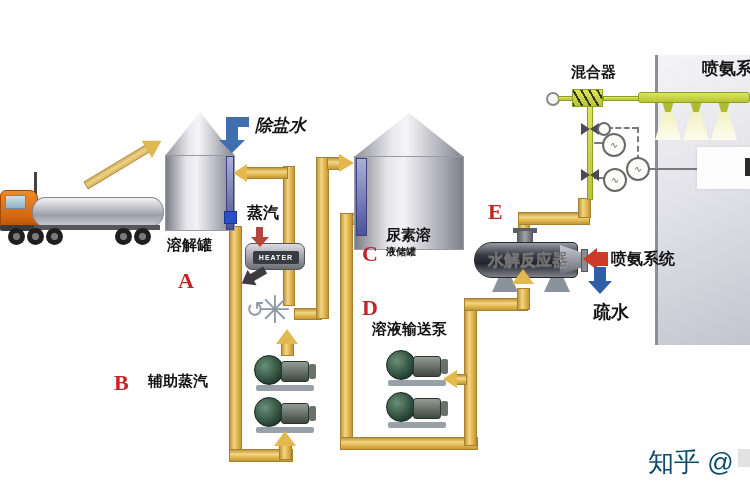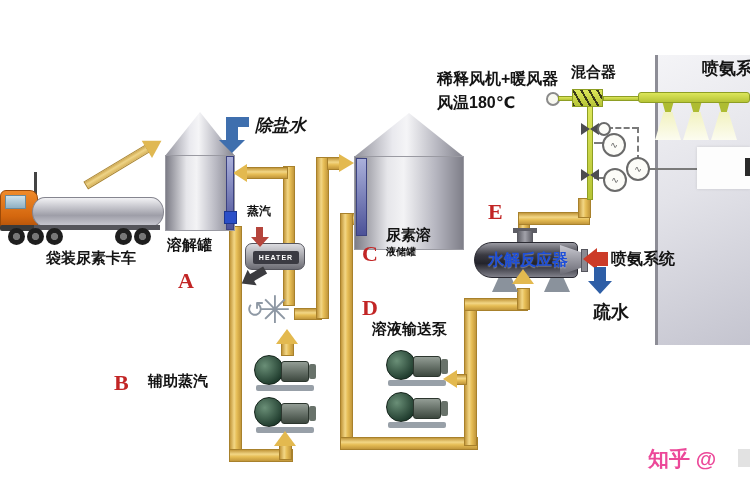--- a/index.html
+++ b/index.html
@@ -166,21 +166,21 @@
 
   <div class="abs" style="left:513px;top:228px;width:24px;height:5px;background:#5d5d65;z-index:4;"></div>
   <div class="abs" style="left:517px;top:231px;width:16px;height:13px;background:linear-gradient(90deg,#55555d,#a2a2aa,#55555d);z-index:4;"></div>
   <div class="abs" style="left:492px;top:276px;width:26px;height:16px;clip-path:polygon(28% 0,72% 0,100% 100%,0 100%);background:#8a929c;z-index:3;"></div>
   <div class="abs" style="left:544px;top:276px;width:26px;height:16px;clip-path:polygon(28% 0,72% 0,100% 100%,0 100%);background:#8a929c;z-index:3;"></div>
   <div class="abs" style="left:474px;top:242px;width:104px;height:36px;border-radius:18px 5px 5px 18px/18px 5px 5px 18px;
               background:linear-gradient(180deg,#9a9aa2,#3a3a42 35%,#23232b 60%,#80808a);border:1px solid #2a2a32;box-sizing:border-box;z-index:4;"></div>
   <div class="abs" style="left:560px;top:245px;width:22px;height:30px;clip-path:polygon(0 0,100% 25%,100% 75%,0 100%);
               background:linear-gradient(180deg,#c8c8d0,#6a6a74);z-index:4;"></div>
   <div class="abs" style="left:581px;top:249px;width:7px;height:23px;background:#8a8a92;border:1px solid #55555d;box-sizing:border-box;z-index:4;"></div>
-  <div class="lbl" style="left:478px;top:250px;width:100px;text-align:center;font-size:16px;color:#1d4ed8;text-shadow:0 1px 1px rgba(255,255,255,0.35);z-index:6;">水解反应器</div>
+  <div class="lbl" style="left:478px;top:250px;width:100px;text-align:center;font-size:16px;color:#737373;text-shadow:0 1px 1px rgba(255,255,255,0.35);z-index:6;">水解反应器</div>
 
   <div class="tri" style="left:583px;top:248px;border-top:11px solid transparent;border-bottom:11px solid transparent;border-right:14px solid #cc3b28;"></div>
   <div class="abs" style="left:596px;top:252px;width:12px;height:14px;background:#cc3b28;z-index:5;"></div>
 
   <div class="abs" style="left:594px;top:267px;width:12px;height:16px;background:#2e5ea6;z-index:5;"></div>
   <div class="tri" style="left:588px;top:281px;border-left:12px solid transparent;border-right:12px solid transparent;border-top:13px solid #2e5ea6;"></div>
 
   <div class="abs" style="left:0px;top:170px;width:170px;height:80px;z-index:4;">
     <div style="position:absolute;left:34px;top:2px;width:3px;height:22px;background:#444;"></div>
     <div style="position:absolute;left:0px;top:20px;width:38px;height:38px;border-radius:6px 8px 2px 2px;
@@ -191,35 +191,32 @@
          background:linear-gradient(180deg,#f2f2f5,#9e9ea8 62%,#cacad2);border:1px solid #85858f;box-sizing:border-box;"></div>
     <div style="position:absolute;left:34px;top:55px;width:126px;height:5px;background:#55555b;"></div>
     <div style="position:absolute;left:8px;top:58px;width:17px;height:17px;border-radius:50%;background:radial-gradient(circle,#777 28%,#1e1e1e 32%);"></div>
     <div style="position:absolute;left:27px;top:58px;width:17px;height:17px;border-radius:50%;background:radial-gradient(circle,#777 28%,#1e1e1e 32%);"></div>
     <div style="position:absolute;left:46px;top:58px;width:17px;height:17px;border-radius:50%;background:radial-gradient(circle,#777 28%,#1e1e1e 32%);"></div>
     <div style="position:absolute;left:115px;top:58px;width:17px;height:17px;border-radius:50%;background:radial-gradient(circle,#777 28%,#1e1e1e 32%);"></div>
     <div style="position:absolute;left:134px;top:58px;width:17px;height:17px;border-radius:50%;background:radial-gradient(circle,#777 28%,#1e1e1e 32%);"></div>
   </div>
 
   <div class="lbl" style="left:255px;top:114px;font-size:17px;font-style:italic;">除盐水</div>
-  <div class="lbl" style="left:247px;top:203px;font-size:12px;">蒸汽</div>
+  <div class="lbl" style="left:247px;top:203px;font-size:16px;">蒸汽</div>
   <div class="lbl" style="left:167px;top:236px;font-size:15px;">溶解罐</div>
   <div class="letter" style="left:178px;top:268px;">A</div>
-  <div class="lbl" style="left:46px;top:249px;font-size:15px;">袋装尿素卡车</div>
   <div class="letter" style="left:114px;top:370px;">B</div>
   <div class="lbl" style="left:148px;top:372px;font-size:15px;">辅助蒸汽</div>
   <div class="lbl" style="left:386px;top:226px;font-size:15px;">尿素溶</div>
   <div class="lbl" style="left:386px;top:245px;font-size:10px;">液储罐</div>
   <div class="letter" style="left:362px;top:241px;">C</div>
   <div class="letter" style="left:362px;top:295px;">D</div>
   <div class="lbl" style="left:372px;top:320px;font-size:15px;">溶液输送泵</div>
   <div class="letter" style="left:488px;top:199px;">E</div>
   <div class="lbl" style="left:611px;top:249px;font-size:16px;">喷氨系统</div>
   <div class="lbl" style="left:593px;top:300px;font-size:18px;">疏水</div>
-  <div class="lbl" style="left:437px;top:69px;font-size:16px;">稀释风机+暖风器</div>
-  <div class="lbl" style="left:437px;top:93px;font-size:16px;">风温180℃</div>
   <div class="lbl" style="left:571px;top:63px;font-size:15px;">混合器</div>
   <div class="lbl" style="left:702px;top:57px;font-size:17px;">喷氨系统</div>
 
-  <div class="lbl" style="left:648px;top:445px;font-size:21px;color:#ec4899;font-weight:700;">知乎 @</div>
+  <div class="lbl" style="left:648px;top:445px;font-size:26px;color:#0c4a6e;font-weight:400;">知乎 @</div>
   <div class="abs" style="left:738px;top:449px;width:12px;height:18px;background:#e2e2e2;z-index:6;"></div>
 
 </div>
 
 </body></html>

